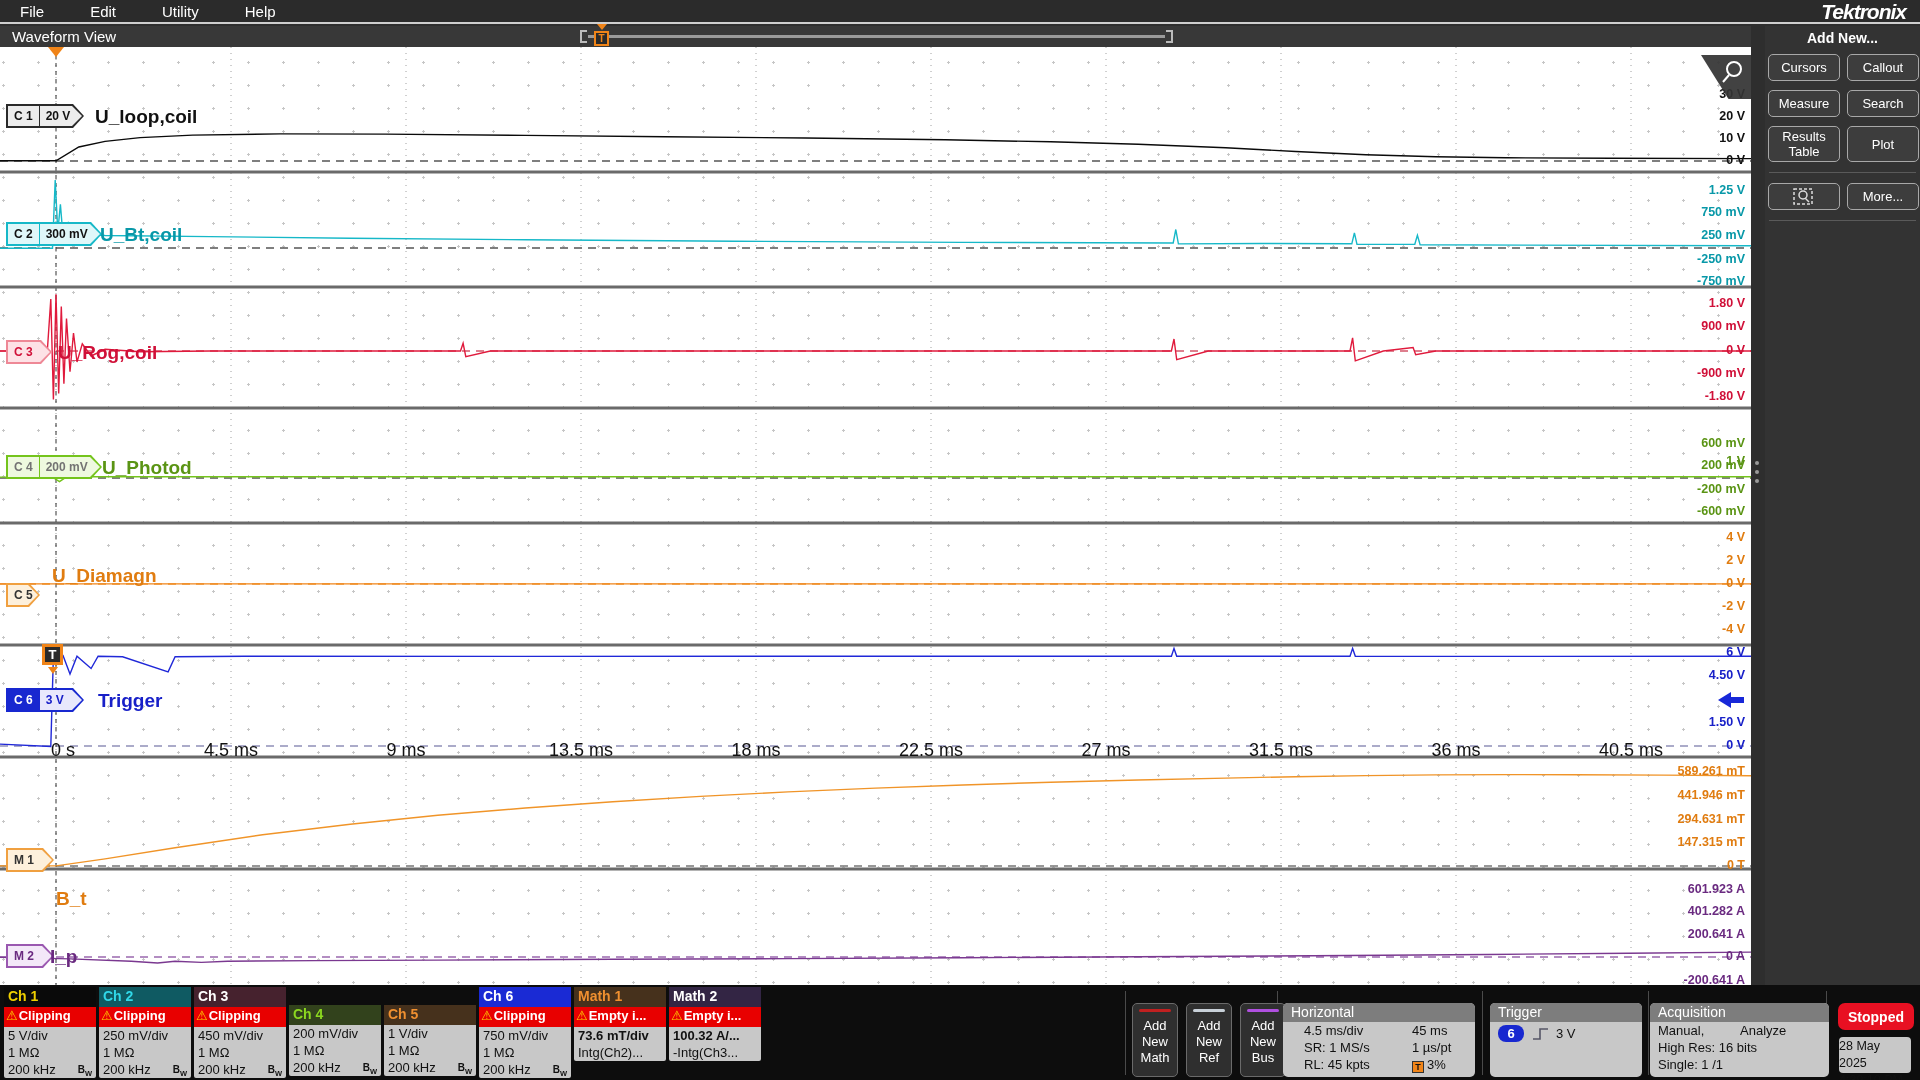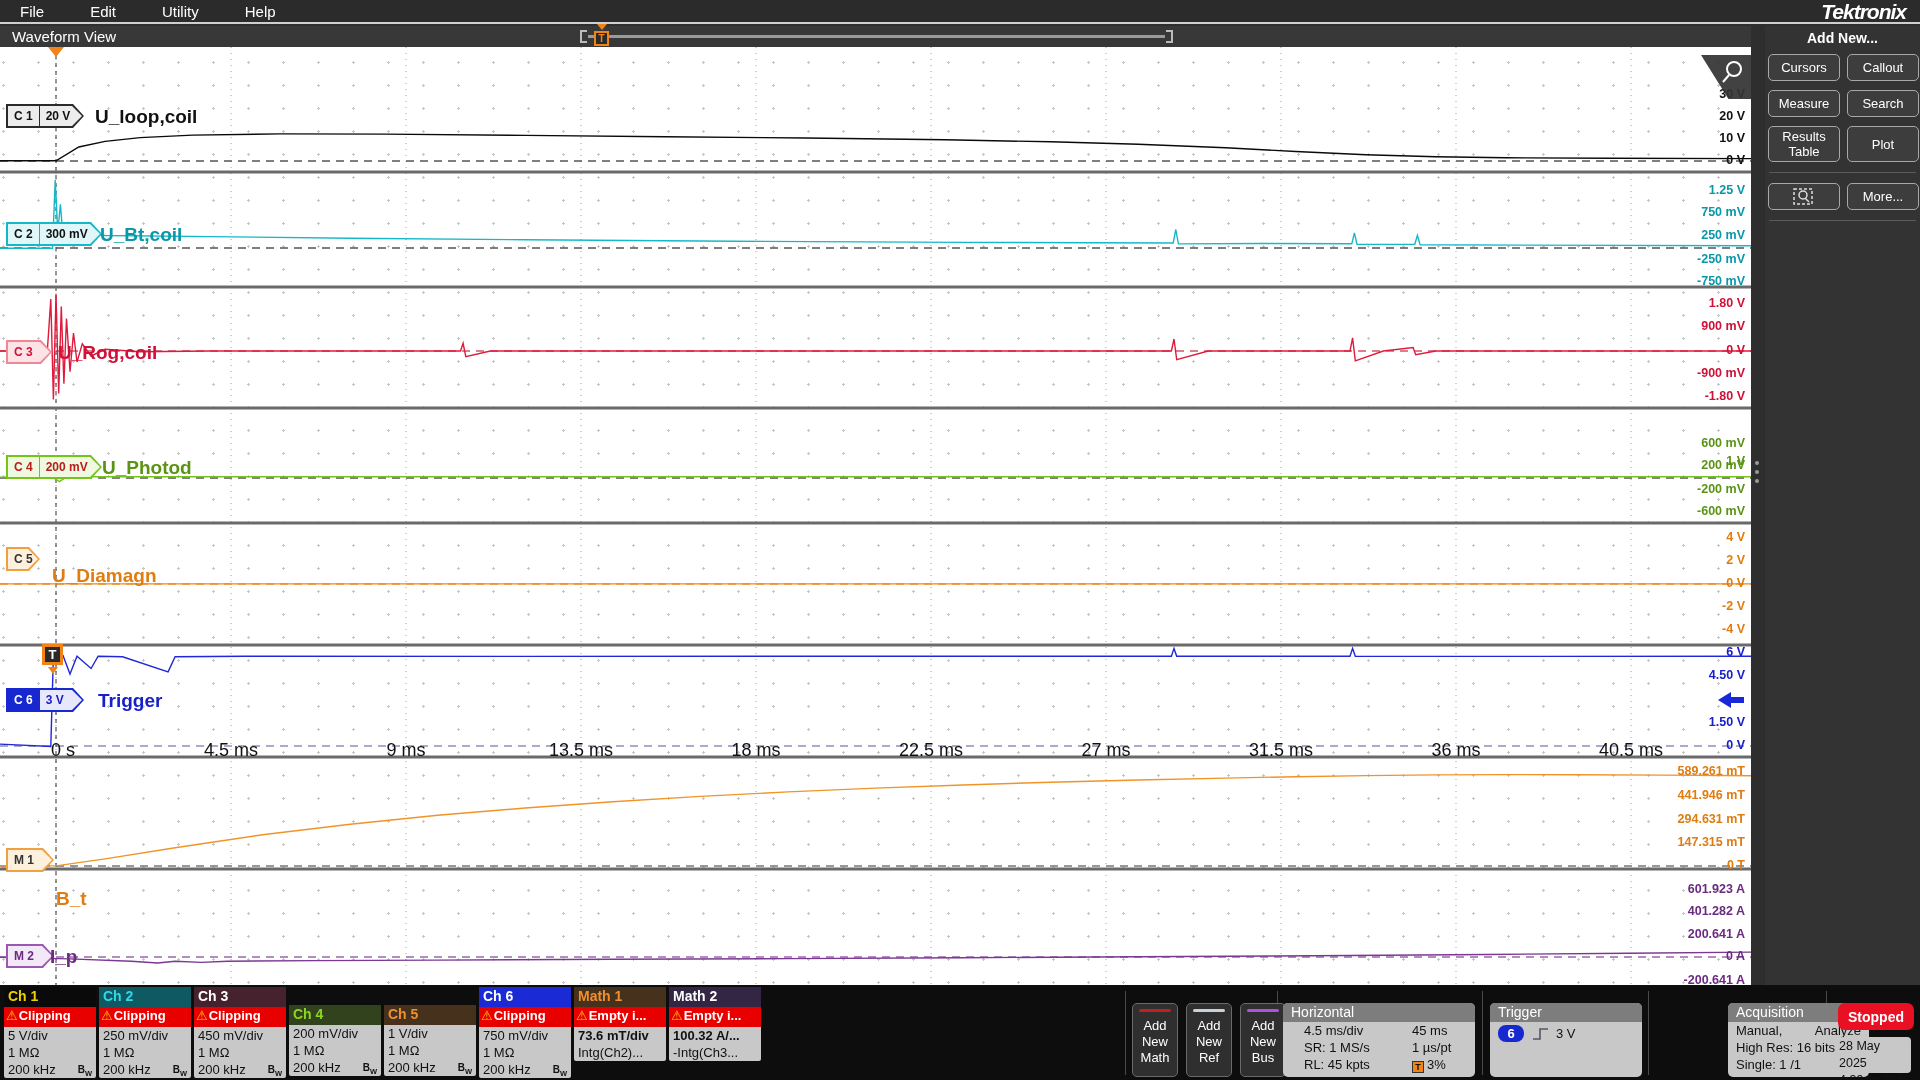--- a/index.html
+++ b/index.html
@@ -211,26 +211,26 @@
         </div>
         <div class="flag" style="left: 6px; top: 293px; width: 46px;">
           <div class="fo" style="background:#ee8896"></div>
       <div class="fi" style="background:#fde2e6;color:#d01038">
         <span class="seg" style="border-right:none">C 3</span>
 
       </div>
         </div>
         <div class="flag" style="left: 6px; top: 408px; width: 96px;">
           <div class="fo" style="background:#74c41c"></div>
-      <div class="fi" style="background:#eef9df;color:#b91c1c">
+      <div class="fi" style="background:#eef9df;color:#737373">
         <span class="seg" style="border-right:1px solid #74c41c">C 4</span>
         <span class="seg">200 mV</span>
       </div>
         </div>
-        <div class="flag" style="left: 6px; top: 500px; width: 34px;">
+        <div class="flag" style="left: 6px; top: 536px; width: 34px;">
           <div class="fo" style="background:#f0a040"></div>
       <div class="fi" style="background:#fdf0dc;color:#333333">
         <span class="seg" style="border-right:none">C 5</span>
 
       </div>
         </div>
         <div class="flag" style="left: 6px; top: 641px; width: 78px;">
           <div class="fo" style="background:#1828d0"></div>
       <div class="fi" style="background:#e8e8fc;color:#1820c8">
         <span class="seg" style="background:#1828d0;color:#fff;border-right:1px solid #1828d0">C 6</span>
@@ -410,21 +410,21 @@
       <div class="phdr">Trigger</div>
       <div class="prow" style="margin-top:3px">
         <span id="trig-src">6</span>
         <svg width="18" height="14" style="margin:2px 6px 0 0">
           <polyline points="1,12 8,12 8,2 16,2" fill="none" stroke="#556" stroke-width="1.6"></polyline>
         </svg>
         <span>3 V</span>
       </div>
     </div>
 
-    <div class="panel" style="left:1728px; width:141px; height:74px">
+    <div class="panel" style="left:1650px; width:179px; height:74px">
       <div class="phdr">Acquisition</div>
       <div class="prow">
           <span style="width:82px">Manual,</span>
           <span>Analyze</span>
         </div>
       <div class="prow">
           <span>High Res: 16 bits</span>
         </div>
       <div class="prow">
           <span>Single: 1 /1</span>

